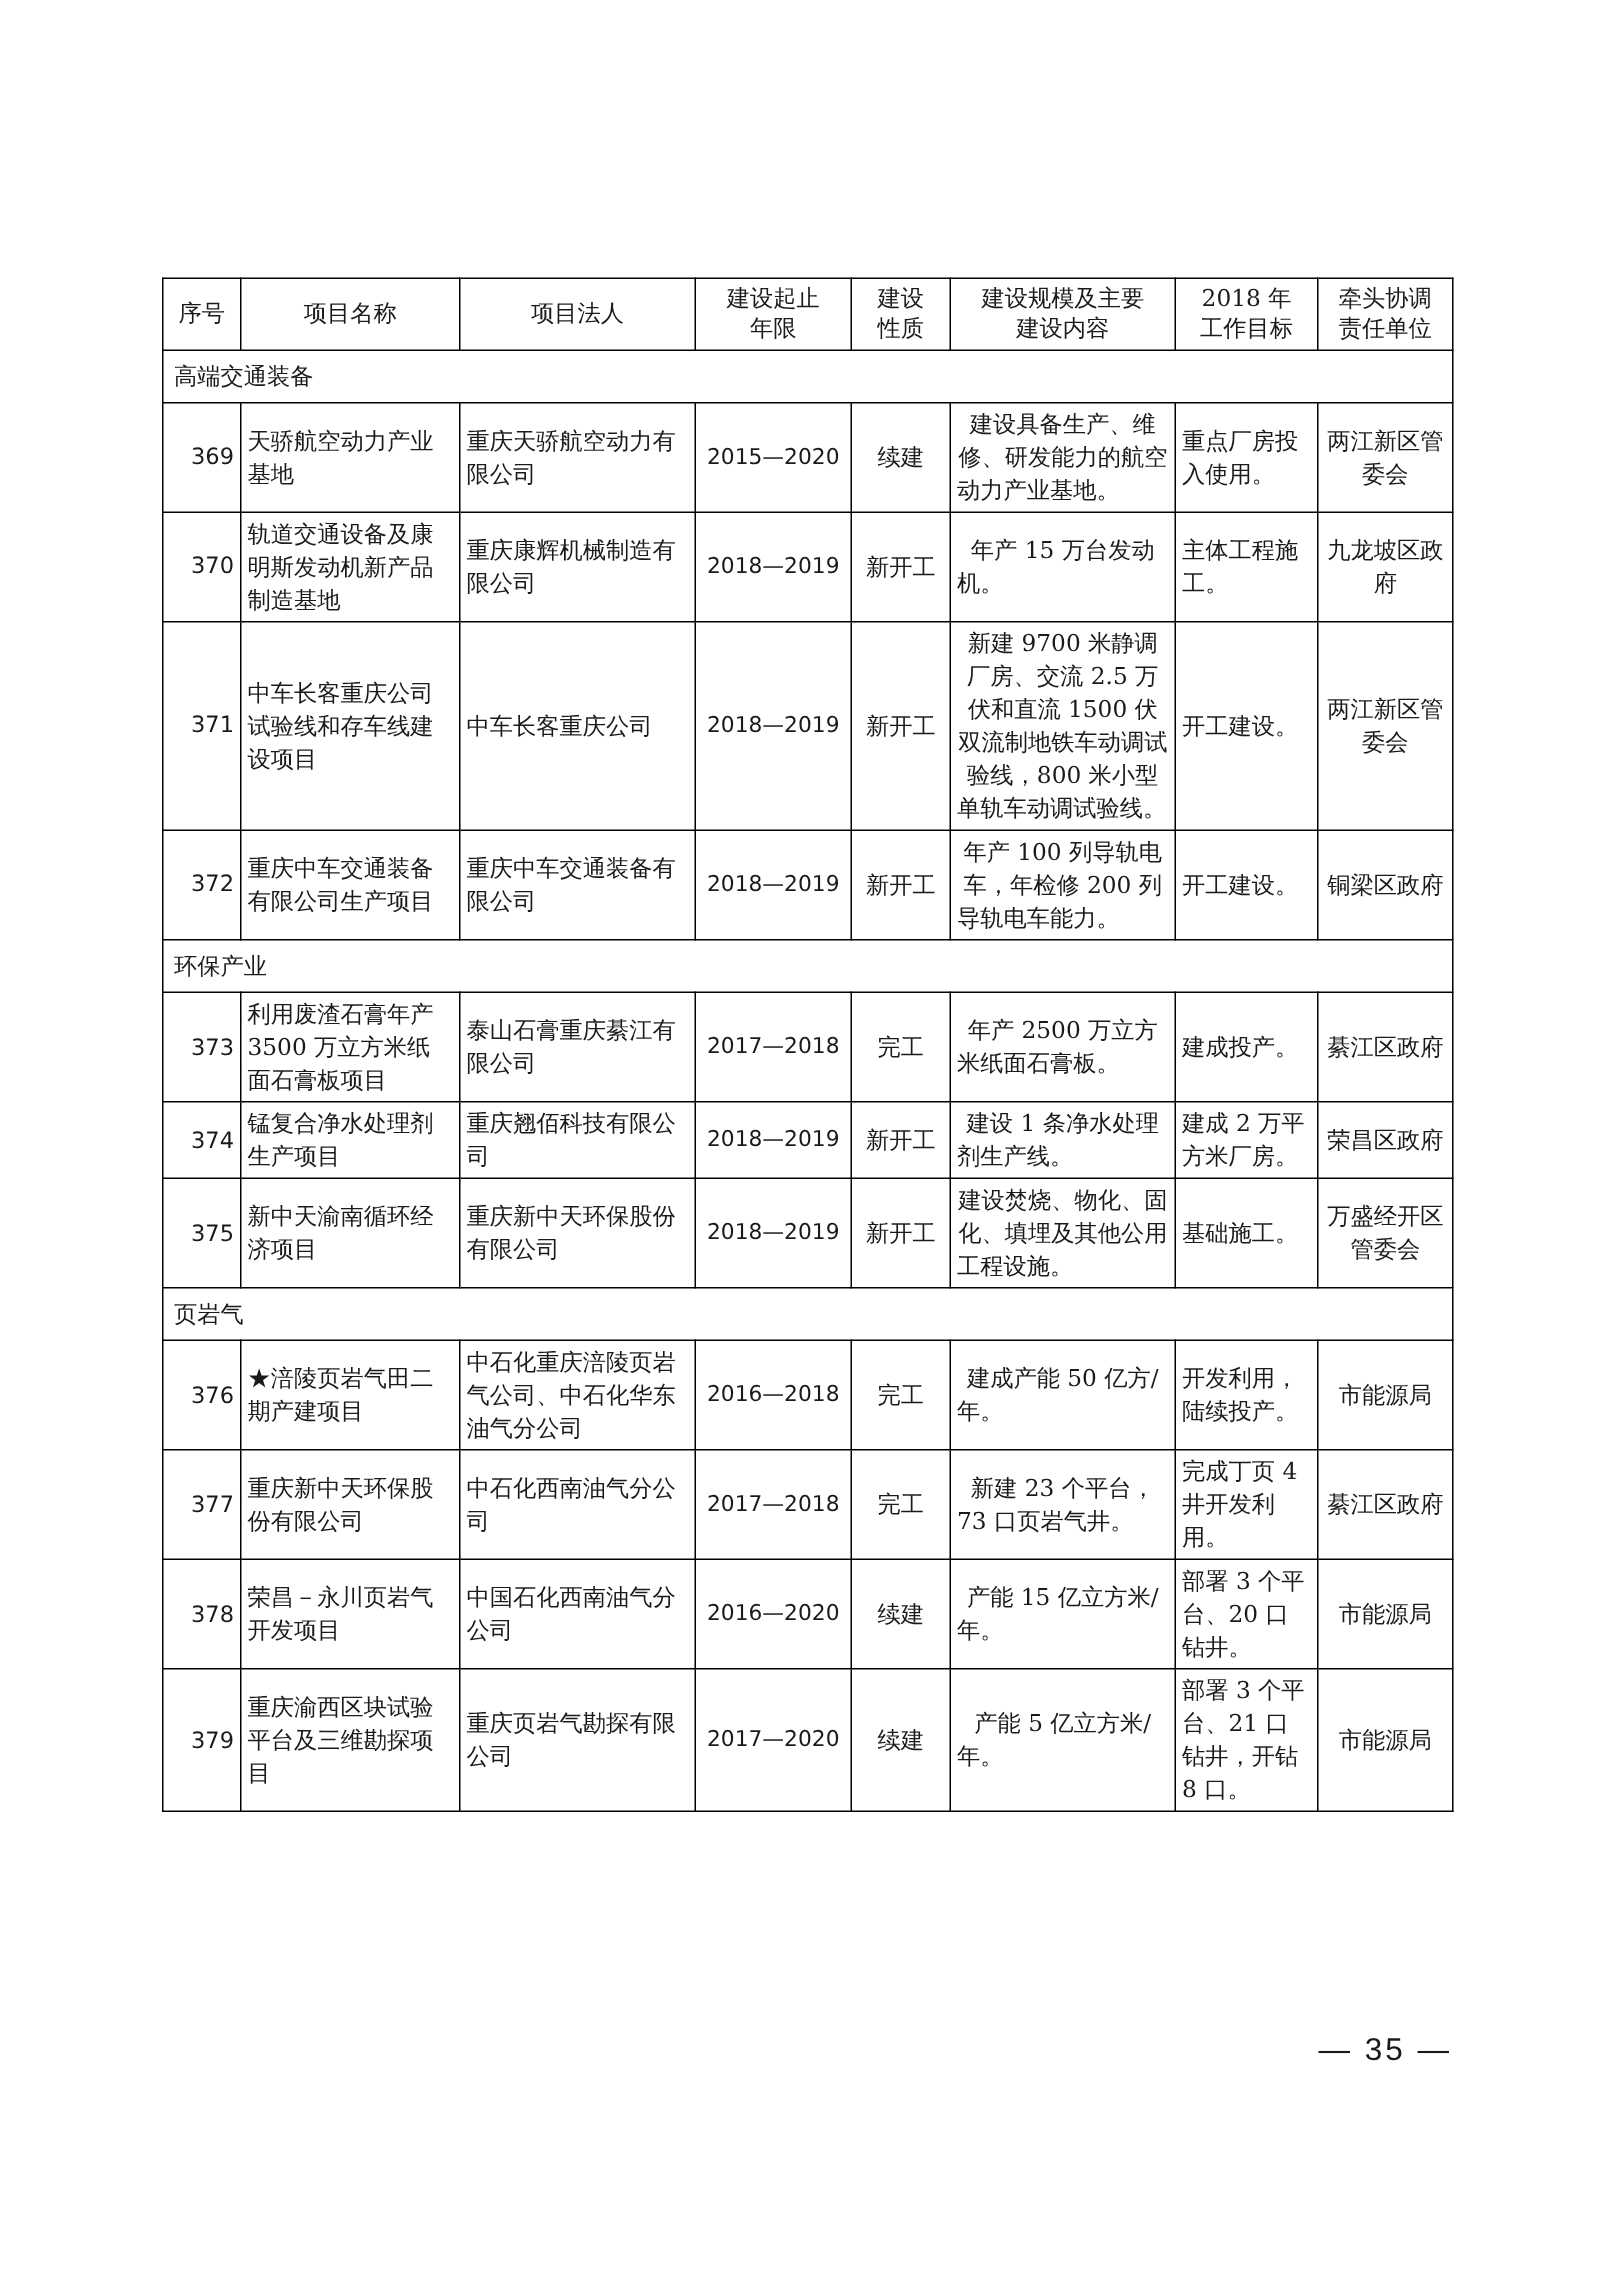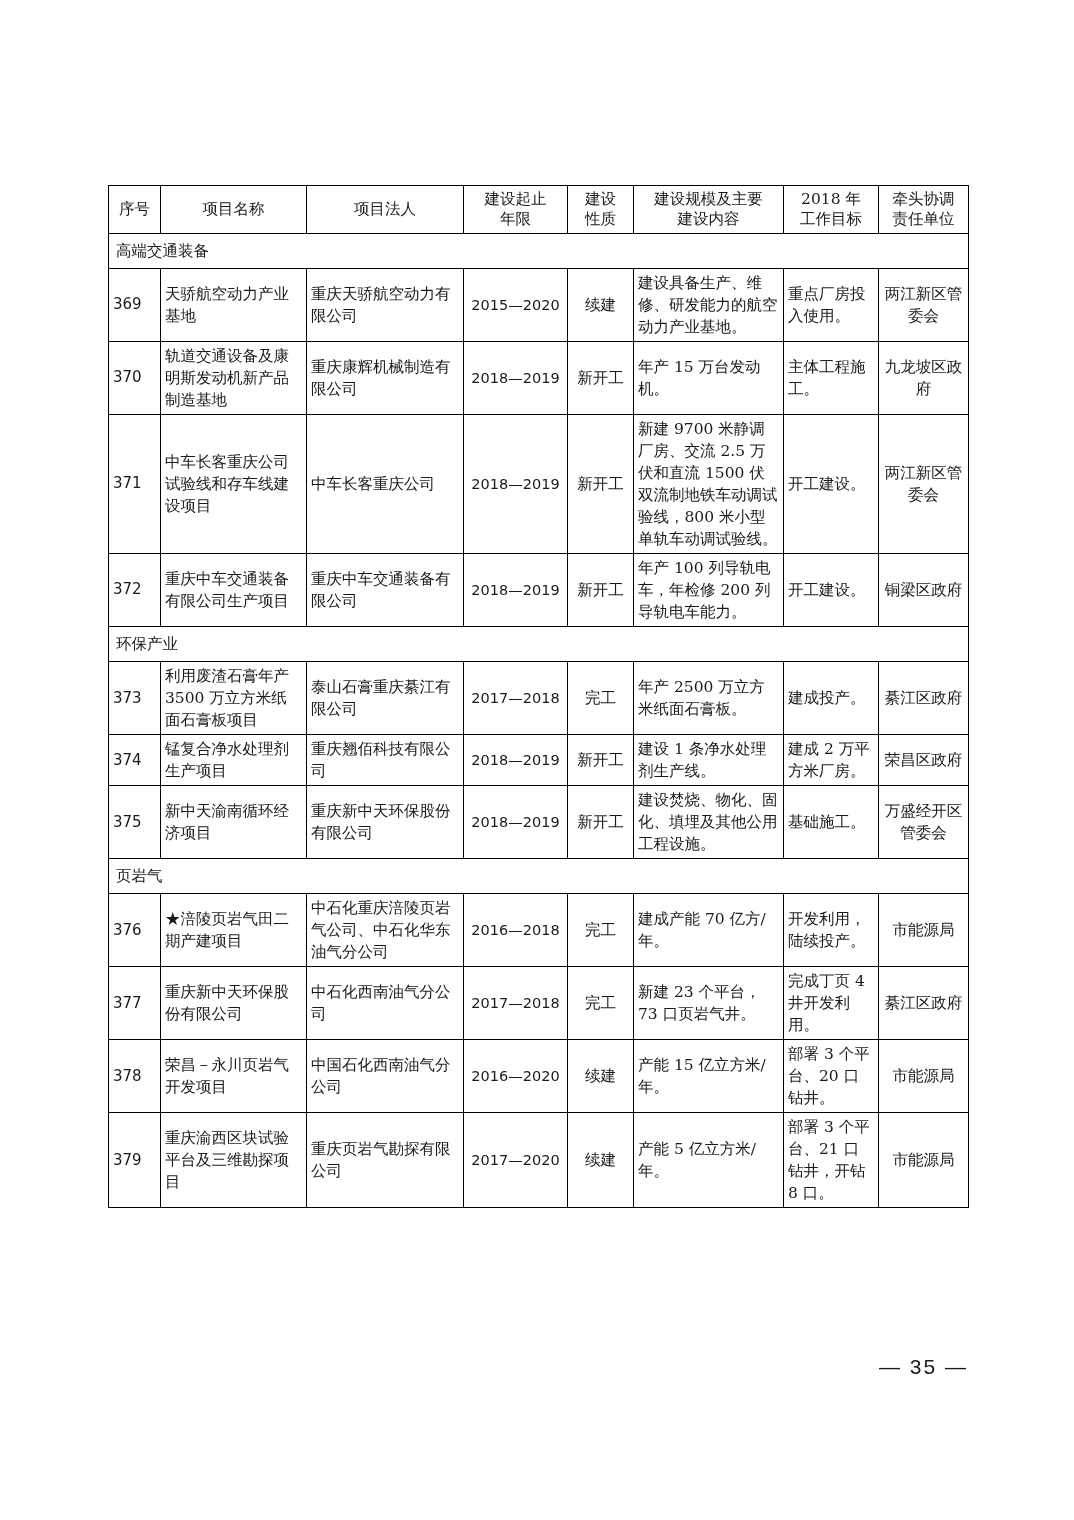--- a/index.html
+++ b/index.html
@@ -65,21 +65,21 @@
     padding: 6px 3px;
   }
 
   tr.section-row td {
     text-align: left;
     padding: 7px 6px 7px 7px;
     line-height: 1.3;
   }
 
   td.seq {
-    text-align: left;
+    text-align: right;
     font-family: "DejaVu Sans", "Liberation Sans", sans-serif;
     font-size: 15px;
   }
   td.name {
     text-align: left;
     text-align-last: left;
   }
   td.legal {
     text-align: left;
   }
@@ -88,21 +88,21 @@
     font-family: "DejaVu Sans", "Liberation Sans", sans-serif;
     font-size: 14.5px;
     white-space: nowrap;
     margin-left: 35px;
   }
   td.nature {
     text-align: center;
     margin-top: 32px;
   }
   td.scale {
-    text-align: left;
+    text-align: center;
   }
   td.goal {
     text-align: left;
   }
   td.unit {
     text-align: center;
   }
 
   .justify {
     text-align: justify;
@@ -254,21 +254,21 @@
         <tr class="section-row">
           <td colspan="8">页岩气</td>
         </tr>
 
         <tr>
           <td class="seq">376</td>
           <td class="name justify">★涪陵页岩气田二期产建项目</td>
           <td class="legal justify">中石化重庆涪陵页岩气公司、中石化华东油气分公司</td>
           <td class="period">2016—2018</td>
           <td class="nature">完工</td>
-          <td class="scale justify">建成产能 70 亿方/年。</td>
+          <td class="scale justify">建成产能 50 亿方/年。</td>
           <td class="goal justify">开发利用，陆续投产。</td>
           <td class="unit">市能源局</td>
         </tr>
 
         <tr>
           <td class="seq">377</td>
           <td class="name justify">重庆新中天环保股份有限公司</td>
           <td class="legal justify">中石化西南油气分公司</td>
           <td class="period">2017—2018</td>
           <td class="nature">完工</td>

